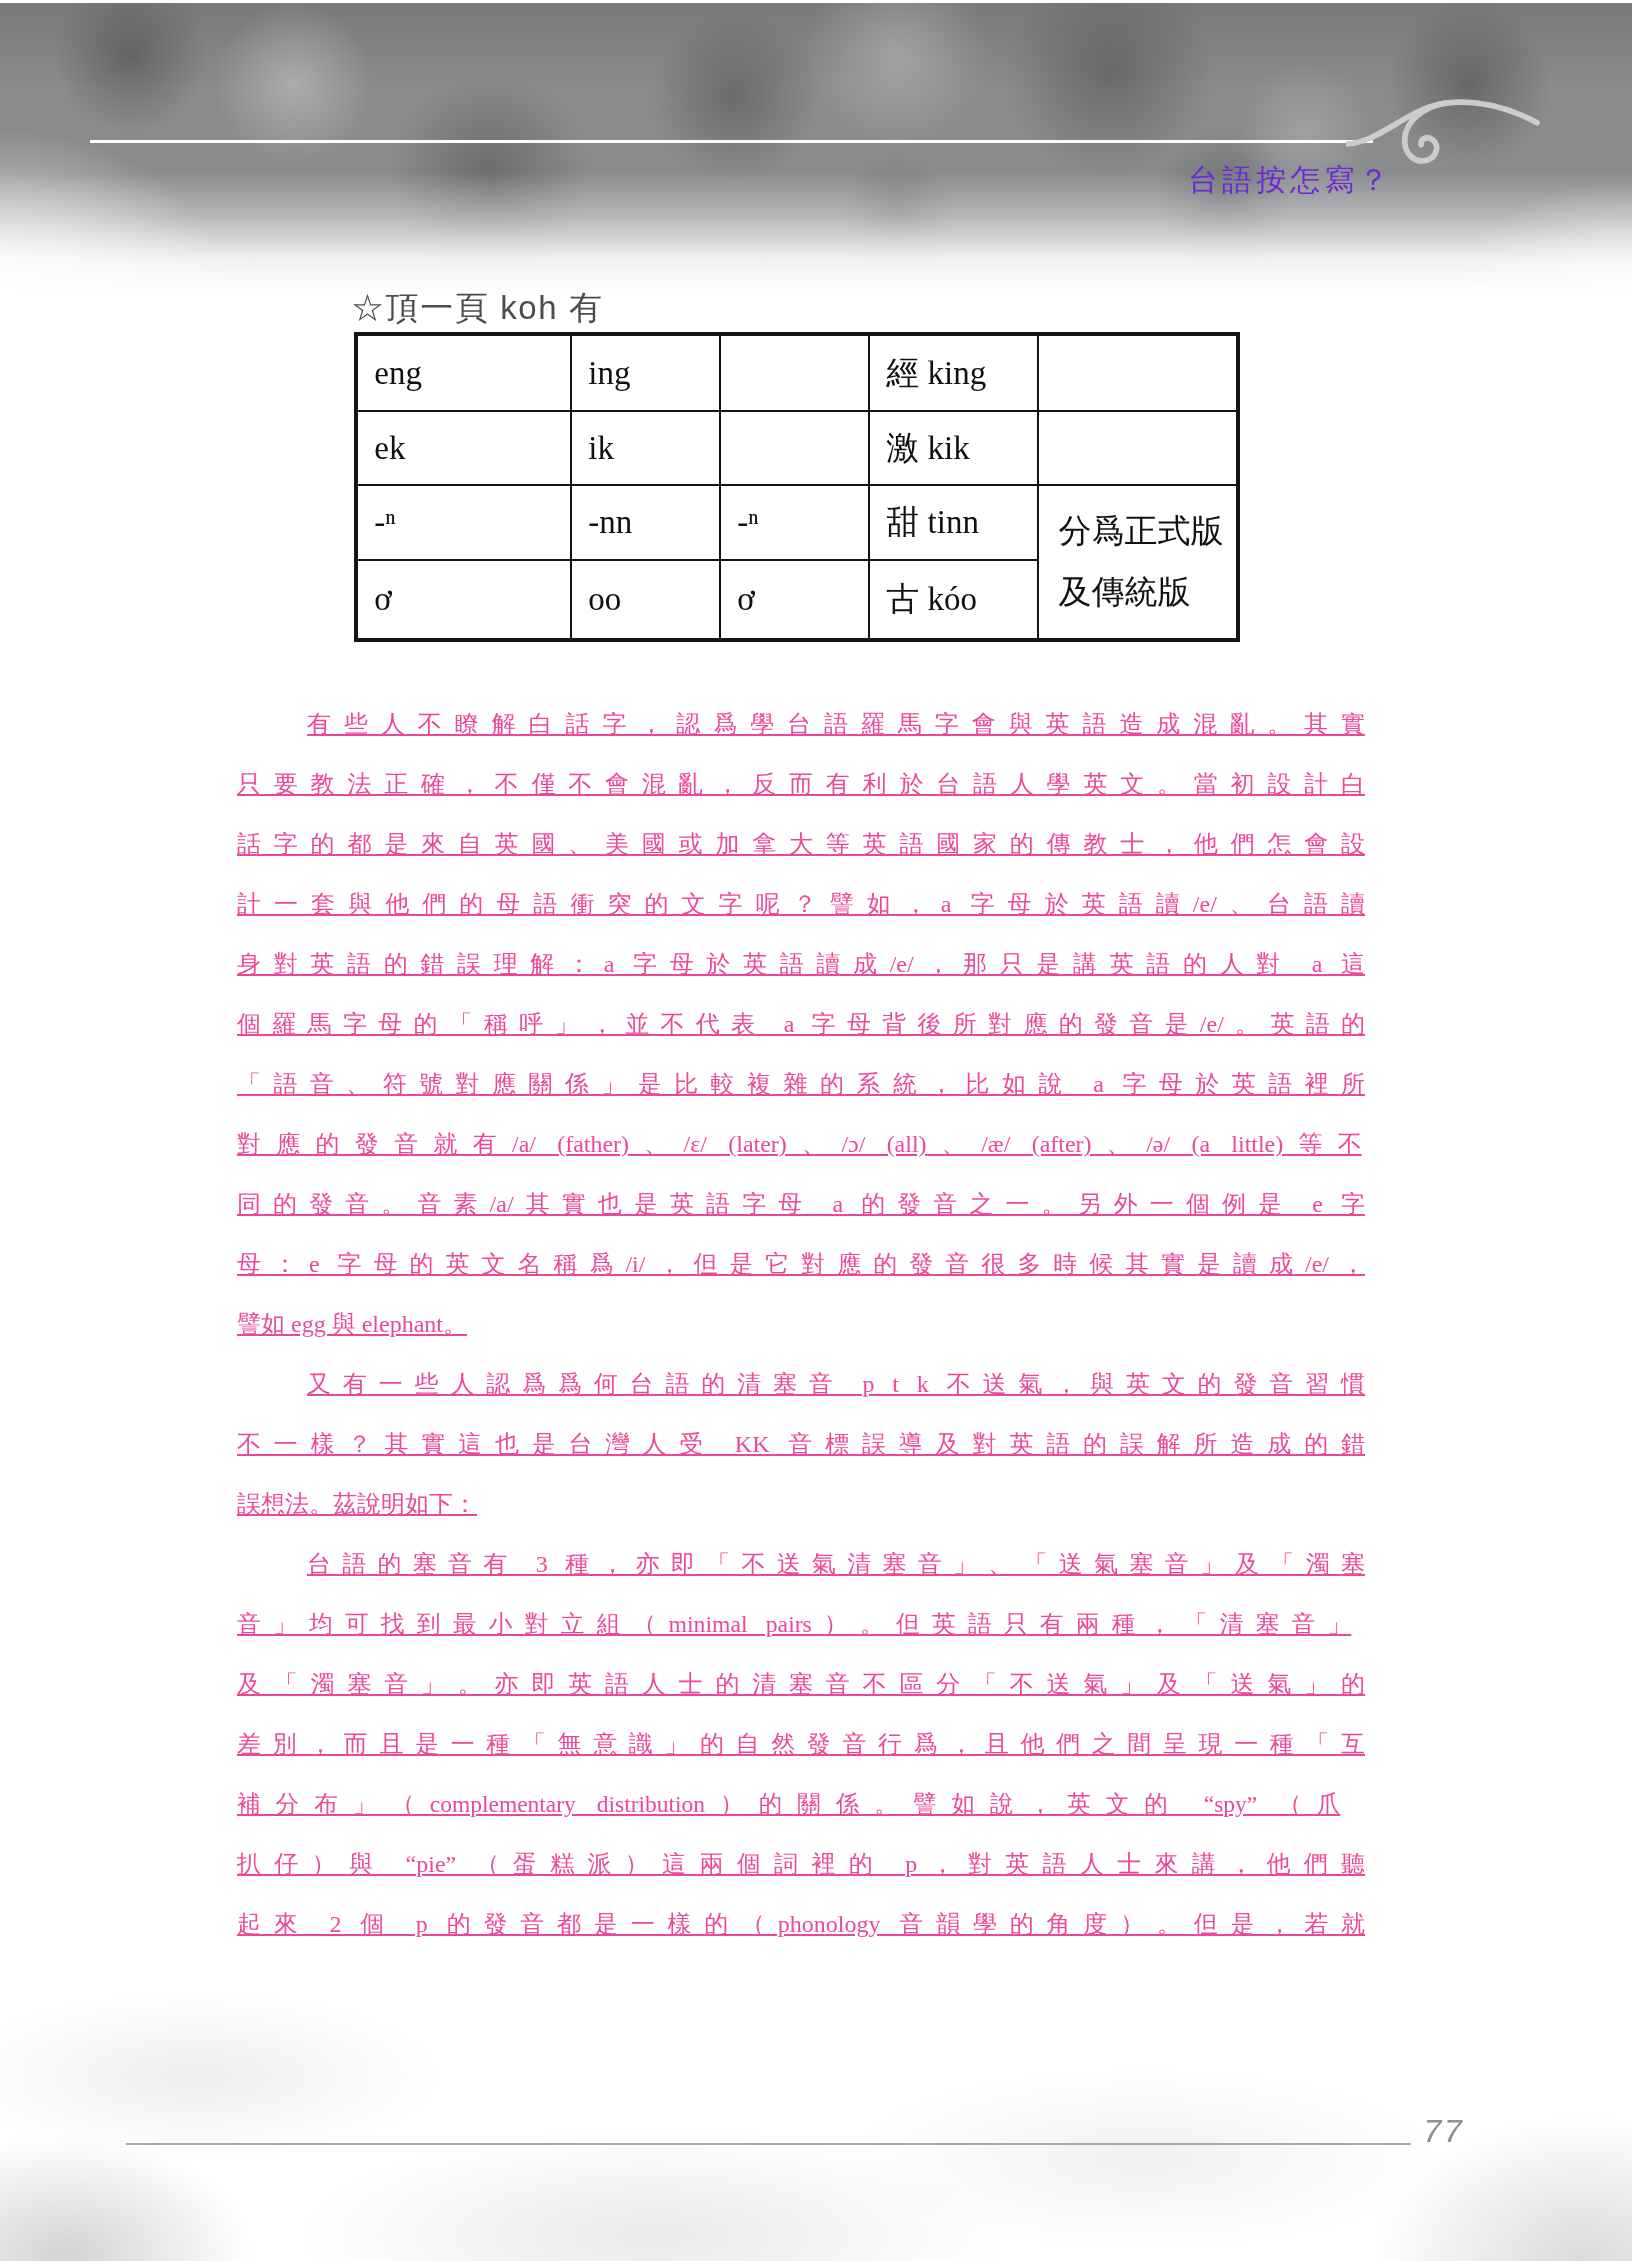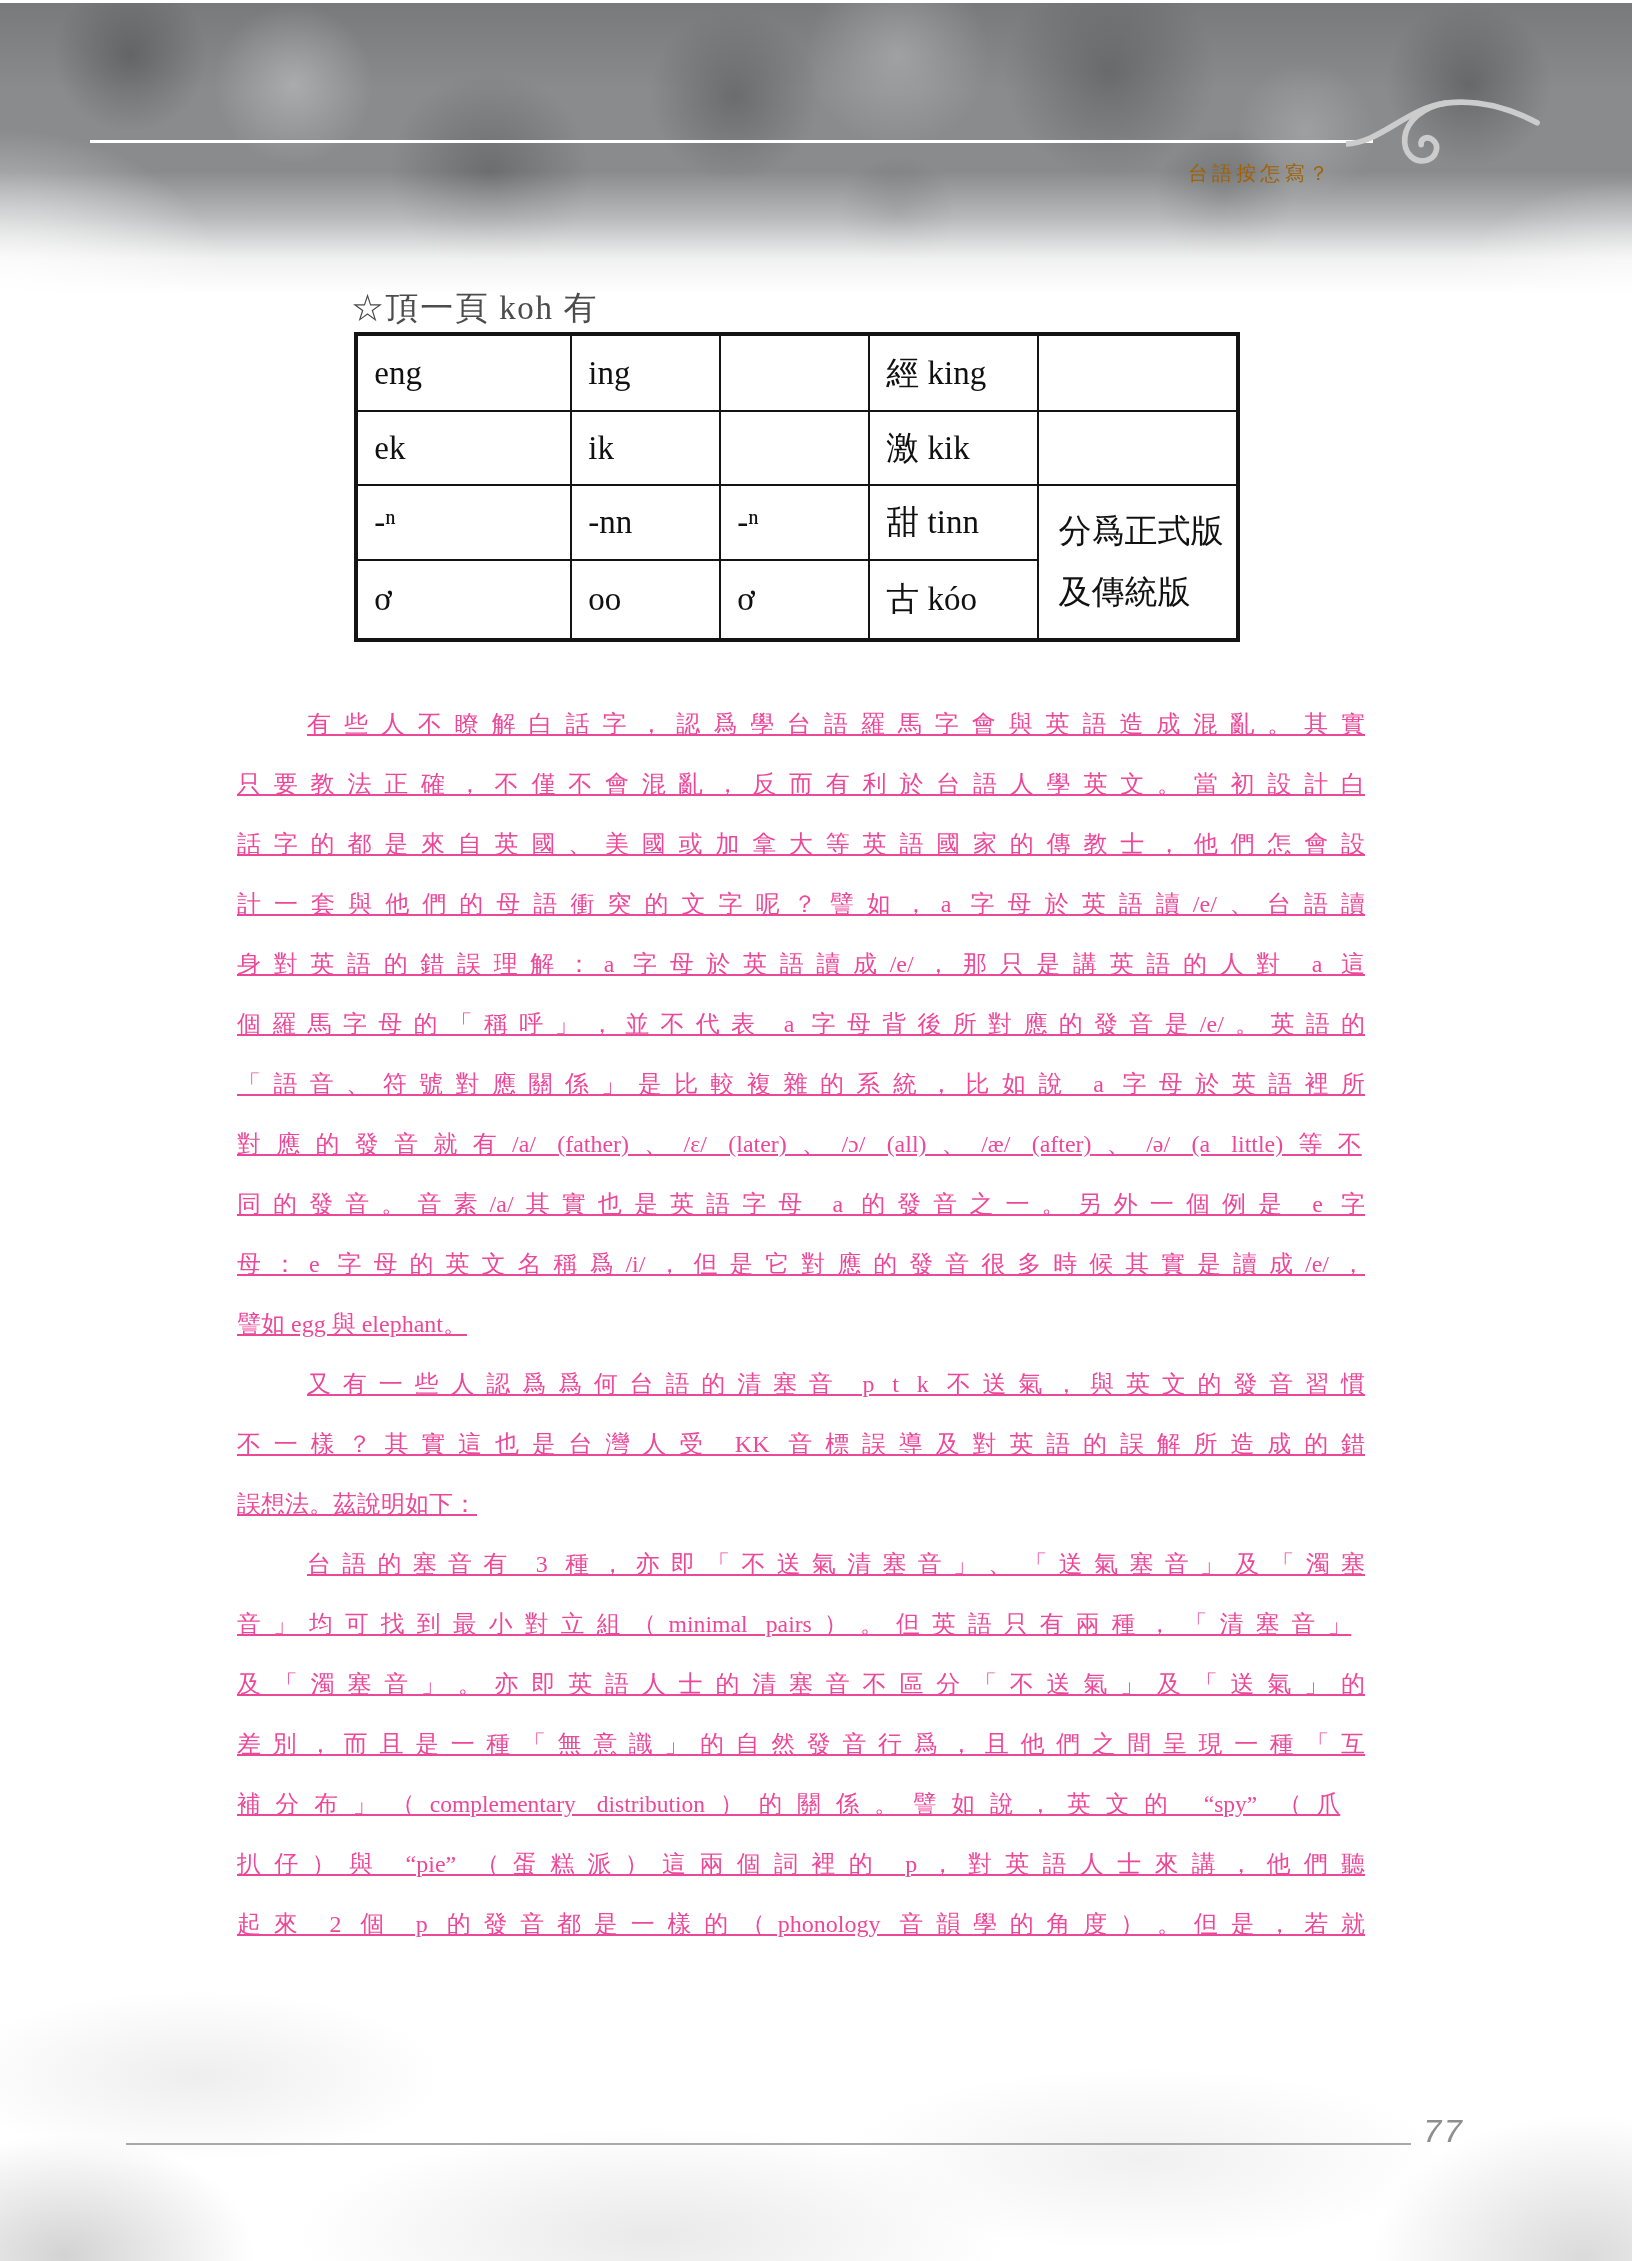--- a/index.html
+++ b/index.html
@@ -22,25 +22,25 @@
       radial-gradient(circle 151px at 68% 24%, rgba(74,76,78,.5), rgba(74,76,78,0) 70%),
       radial-gradient(circle 118px at 90% 28%, rgba(68,70,72,.5), rgba(68,70,72,0) 70%),
       radial-gradient(circle 98px at 75% 66%, rgba(82,84,86,.45), rgba(82,84,86,0) 70%),
       radial-gradient(circle 82px at 55% 72%, rgba(88,90,92,.4), rgba(88,90,92,0) 70%),
       linear-gradient(to bottom, rgba(58,60,62,.22), rgba(58,60,62,0) 30%);
   }
   .header-rule{position:absolute;left:90px;top:140px;width:1283px;height:3.3px;background:#ffffff;z-index:2;}
   .swirl{position:absolute;left:1346px;top:85px;width:196px;height:108px;z-index:2;}
   .header-title{position:absolute;left:1188px;top:160px;z-index:2;
     font-family:"Liberation Sans","DejaVu Sans",sans-serif;
-    font-size:20px;letter-spacing:4.1px;color:#a16207;}
+    font-size:30px;letter-spacing:4.1px;color:#6d28d9;}
 
   
   .caption{position:absolute;left:351px;top:286px;z-index:2;
-    font-family:Liberation Serif, serif;
+    font-family:Liberation Sans, sans-serif;
     font-size:33px;letter-spacing:1.6px;color:#4c4c4c;}
 
   
   table.rime{position:absolute;left:354px;top:332px;z-index:2;width:881px;
     border-collapse:collapse;table-layout:fixed;
     font-size:33px;color:#111111;}
   table.rime{border:4.9px solid #141414;padding-left:25px;}
   table.rime td{border:2.4px solid #141414;vertical-align:middle;padding-left:16.3px;overflow:hidden;}
   table.rime tr:nth-child(1) td{height:72px;}
   table.rime tr:nth-child(2) td{height:70px;}

